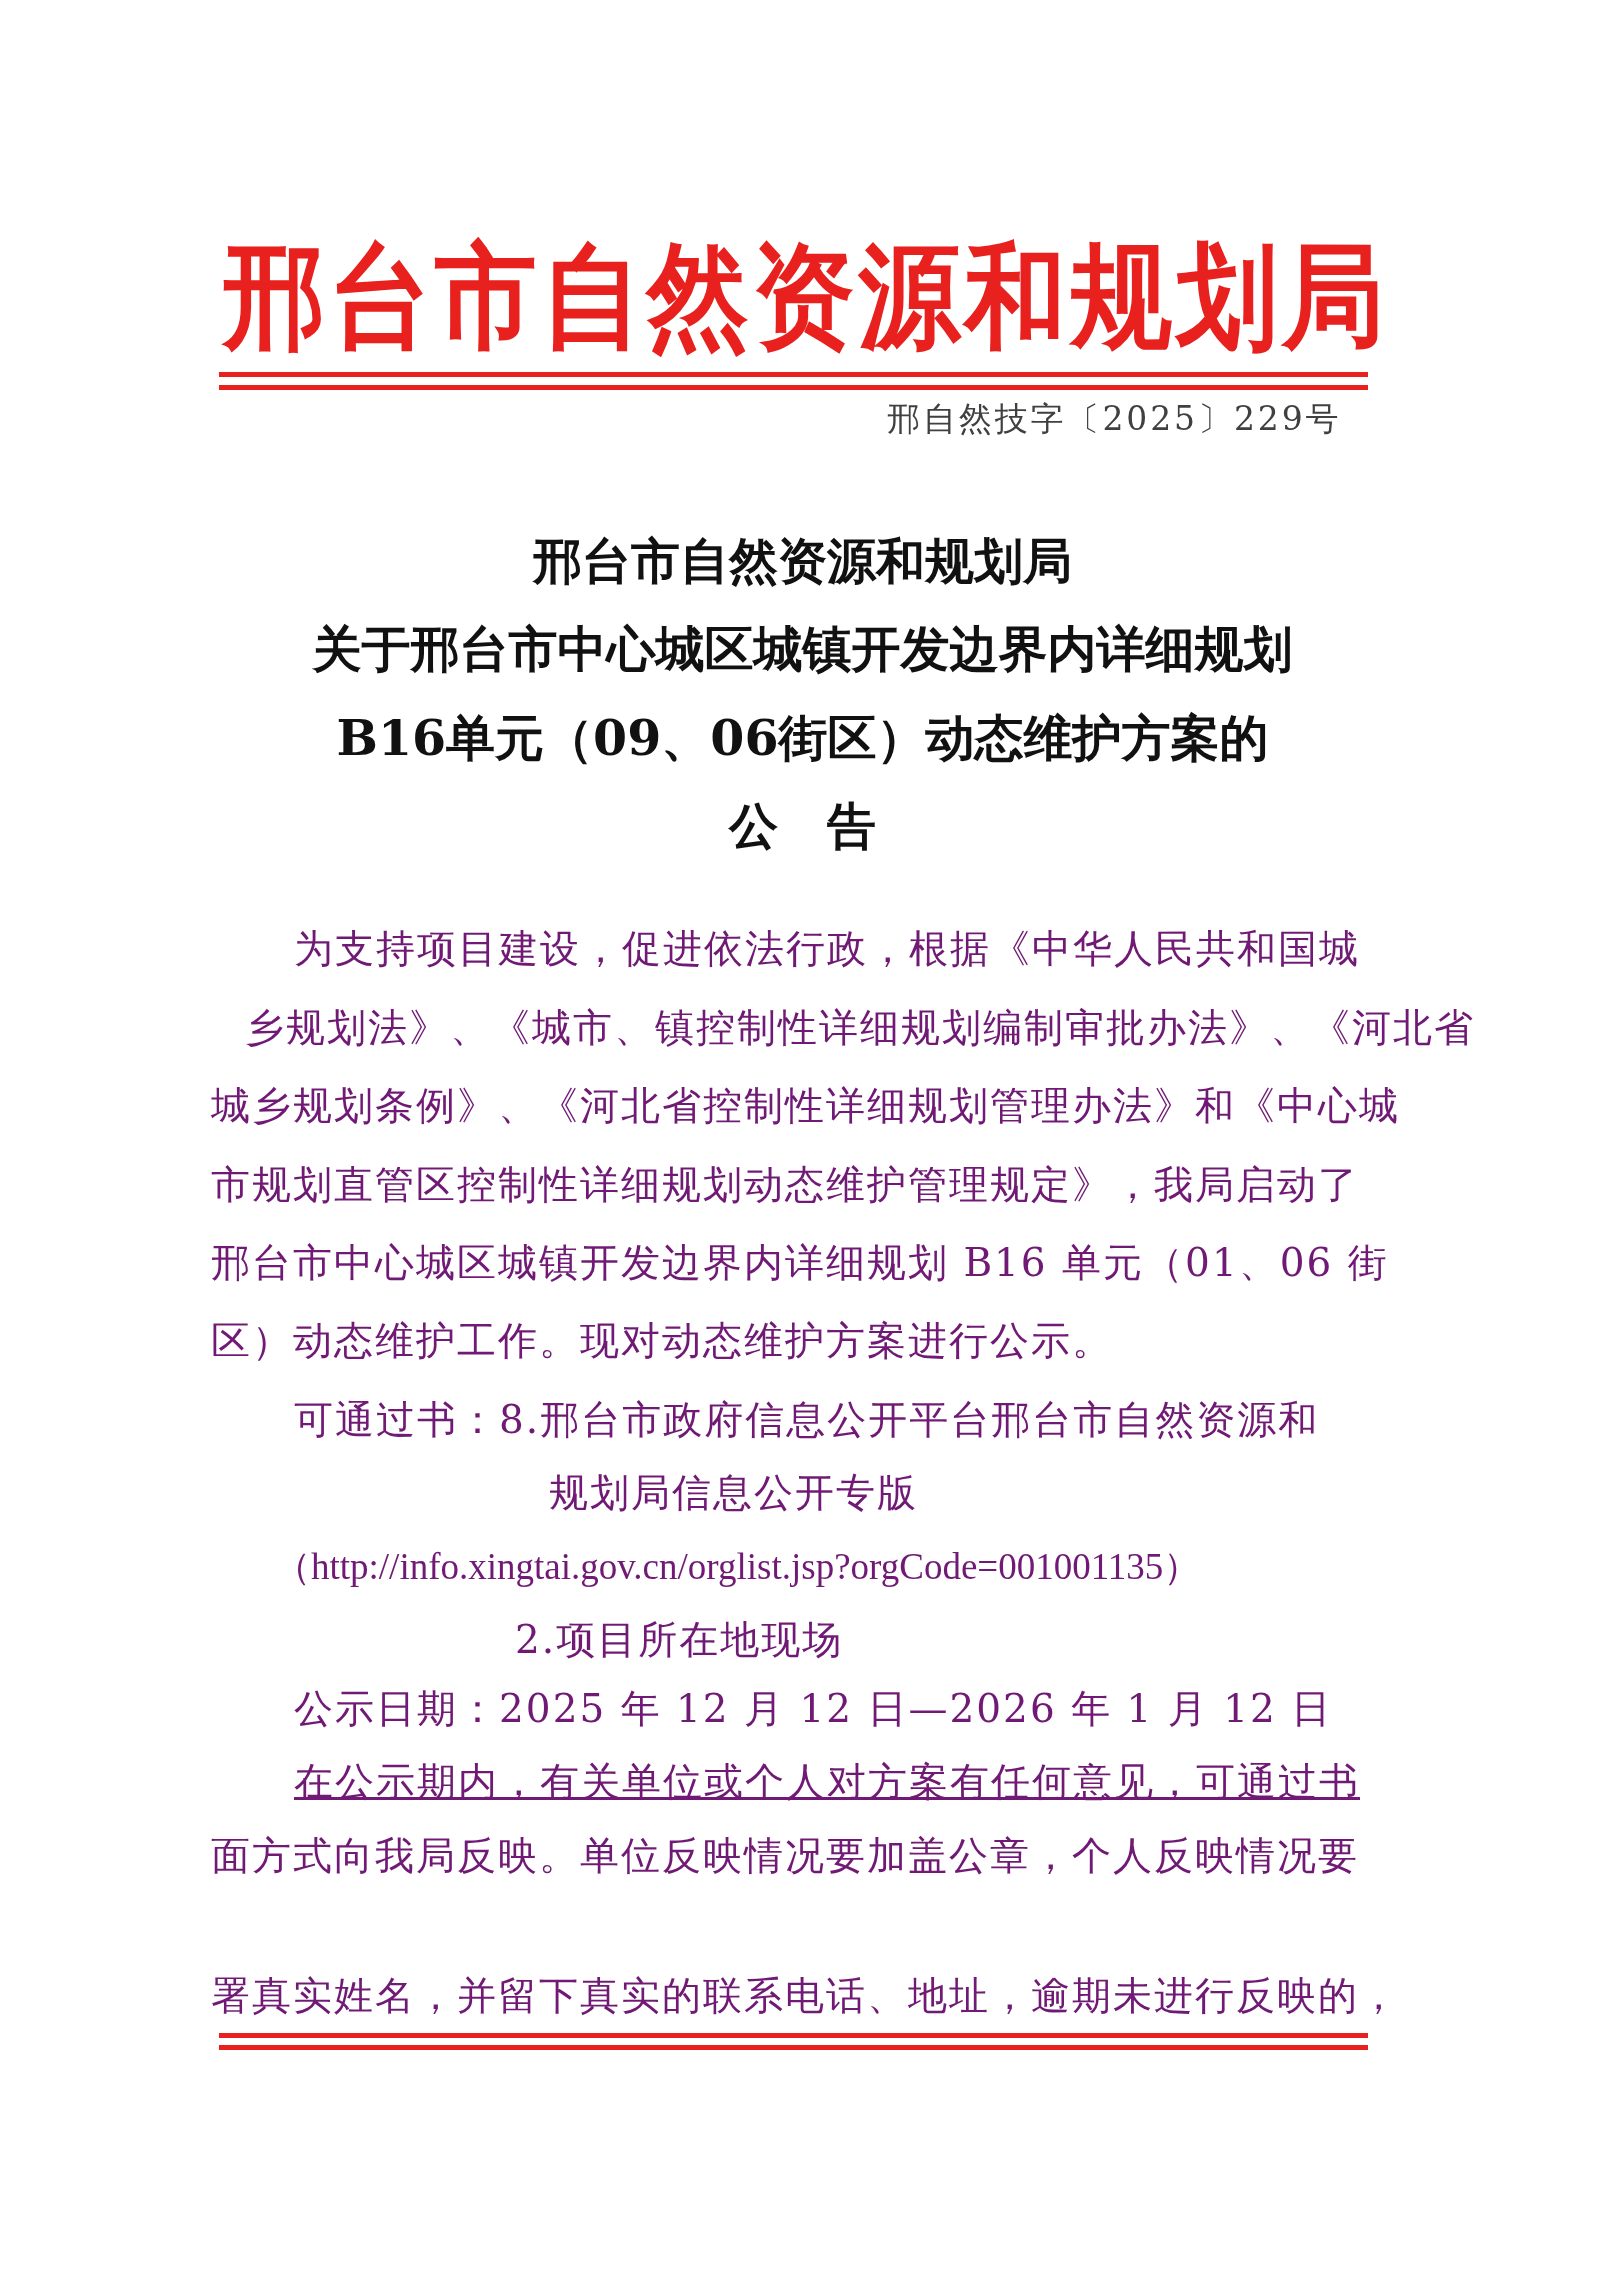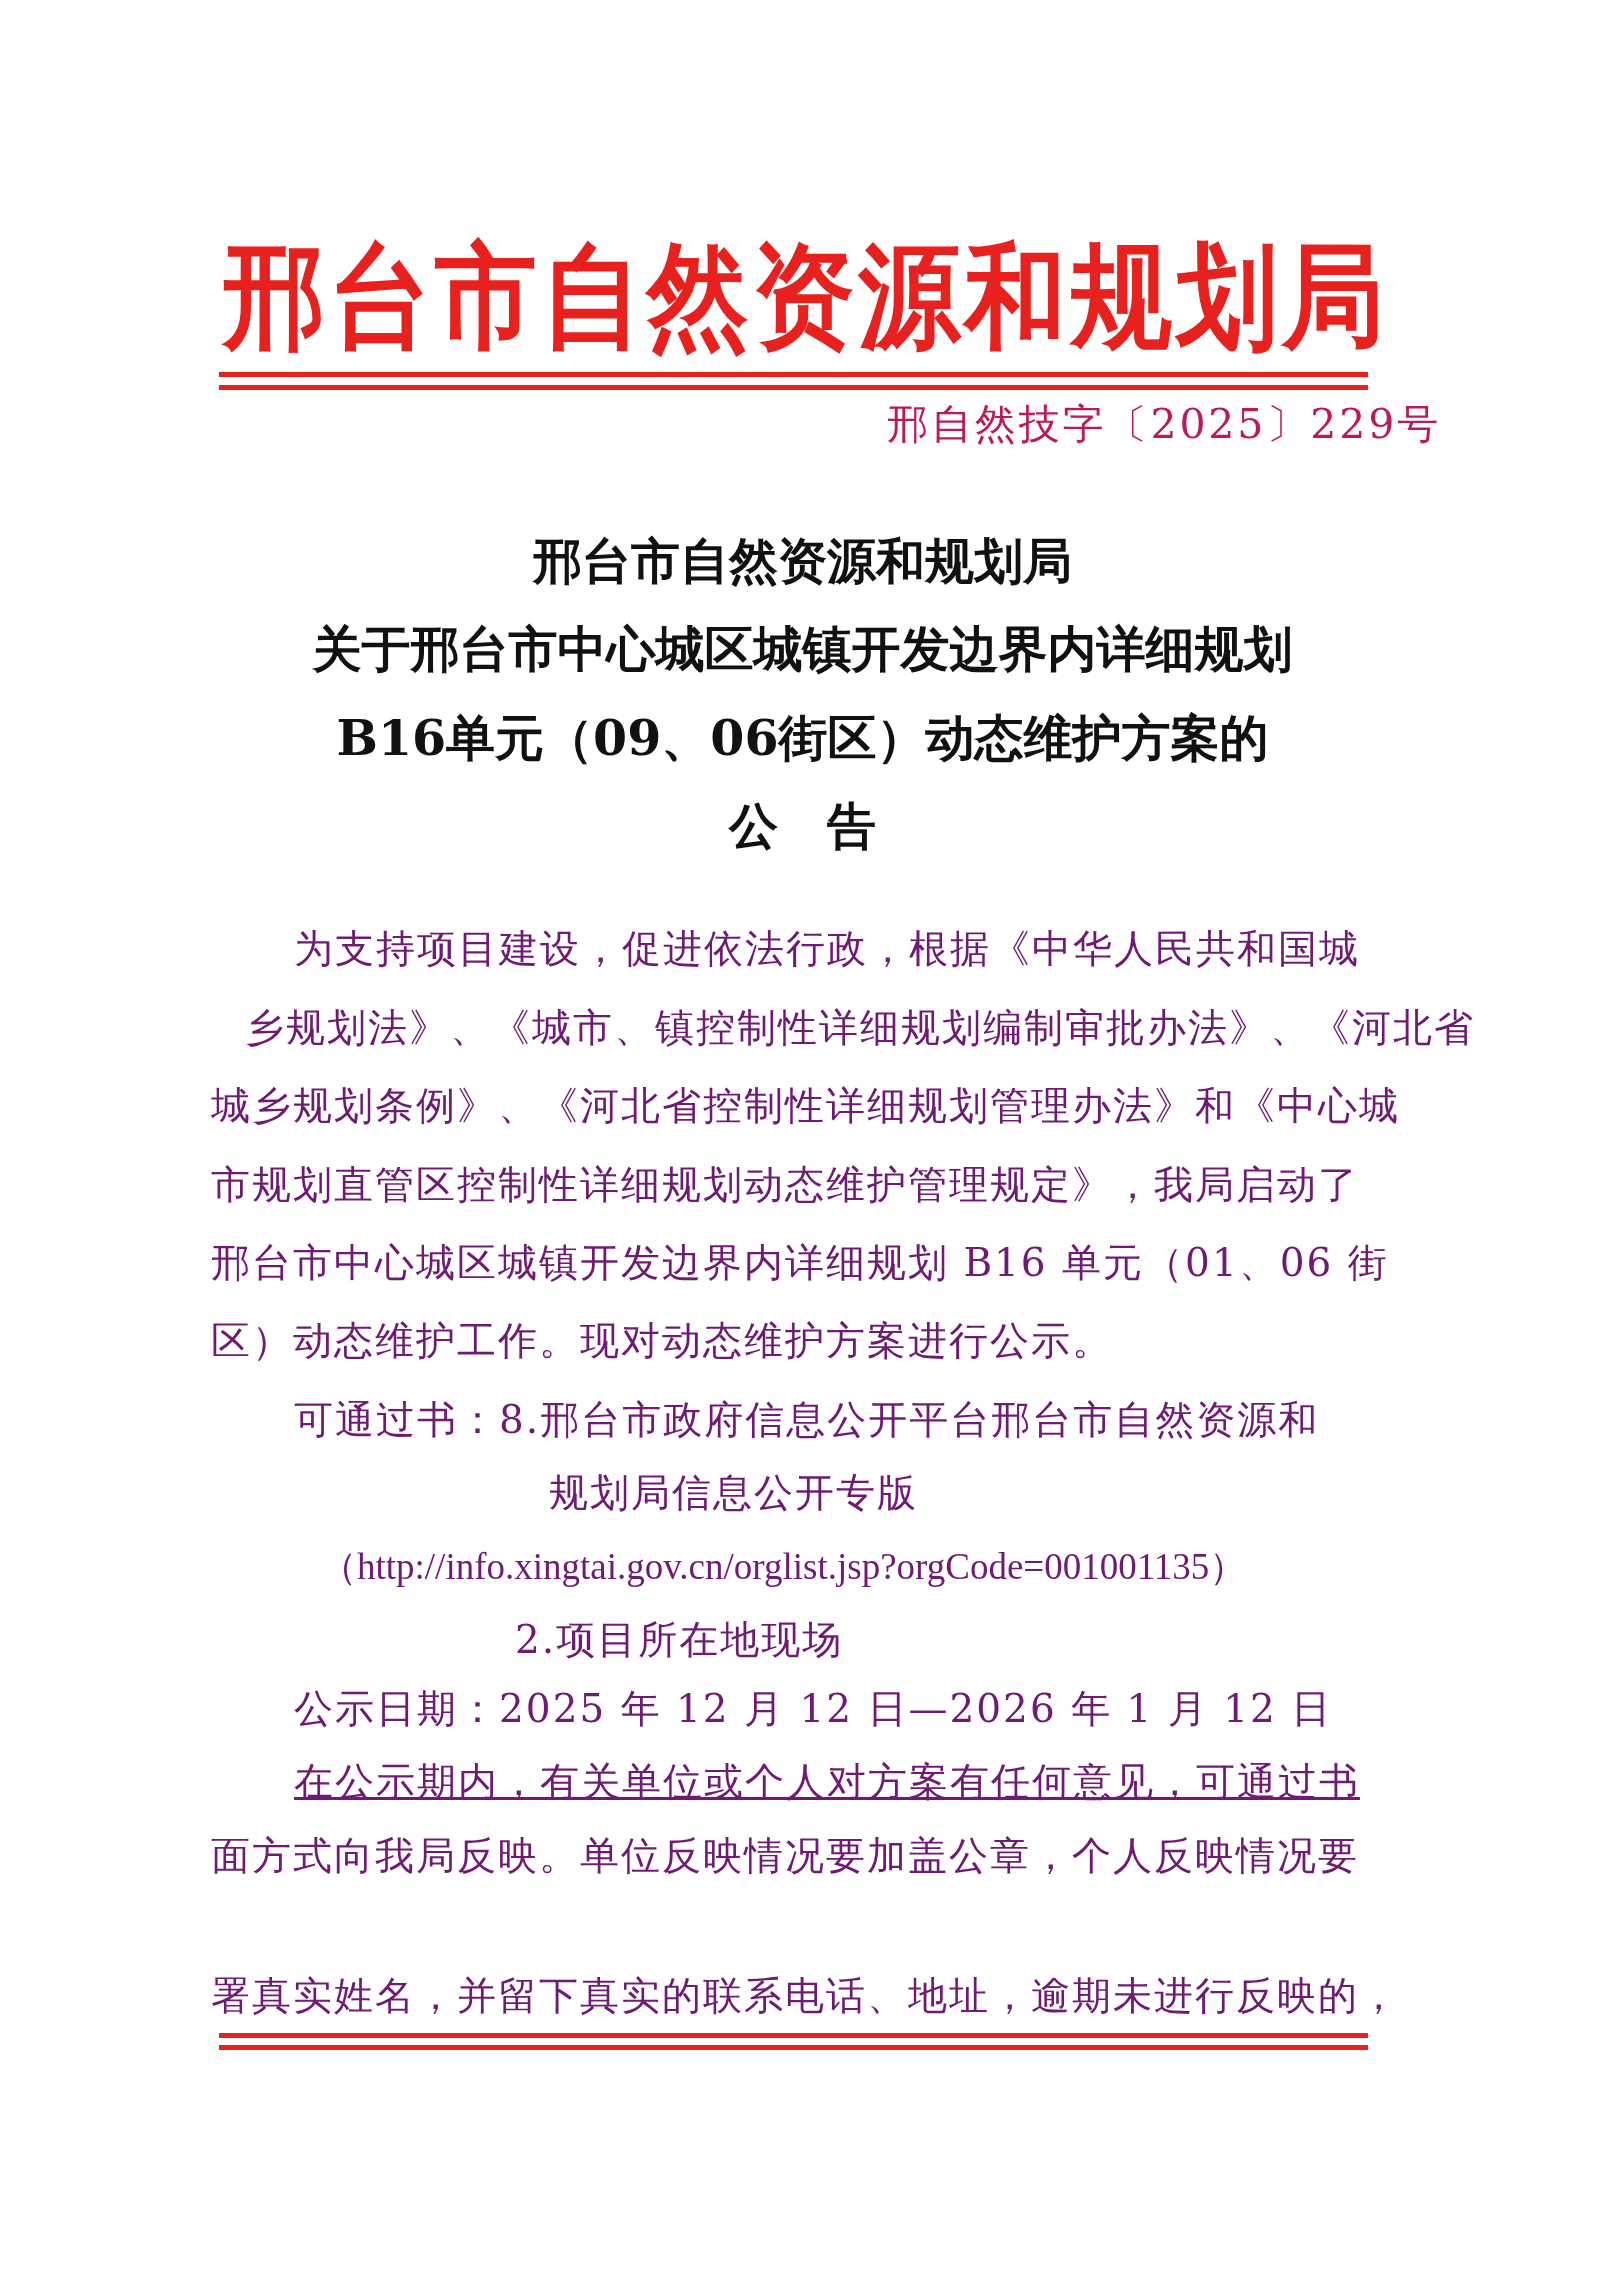--- a/index.html
+++ b/index.html
@@ -4,21 +4,21 @@
   <style>
     html, body { margin:0; padding:0; background:#ffffff; }
     body { width:1605px; height:2291px; position:relative; overflow:hidden;
       font-family:"DejaVu Serif","Liberation Serif",serif; color:#1a1a1a; }
     .abs { position:absolute; }
     .letterhead { left:223px; top:235px; width:1157px; height:127px;
       color:#e8211f; font-family:"DejaVu Sans","Liberation Sans",sans-serif;
       font-size:102px; font-weight:bold; letter-spacing:3.9px; white-space:nowrap;
       display:flex; align-items:center; justify-content:space-between; transform:scaleY(1.12); }
     .rule { left:219px; width:1149px; background:#e8211f; }
-    .docnum { left:887px; top:397px; font-size:41px; letter-spacing:2.9px; white-space:nowrap; color:#be185d; }
+    .docnum { left:887px; top:397px; font-size:33px; letter-spacing:2.9px; white-space:nowrap; color:#404040; }
     .title { left:0; width:1605px; text-align:center; font-weight:bold; font-size:49px; color:#111; white-space:nowrap; }
     .body { left:211px; width:1196px; font-size:39px; white-space:nowrap; letter-spacing:2px; color:#701a75; line-height:55px; }
     .url { font-family:"Liberation Serif","DejaVu Serif",serif; letter-spacing:0; }
   </style>
 </head>
 <body>
 
 <div class="abs letterhead">邢台市自然资源和规划局</div>
 <div class="abs rule" style="top:372px;height:4.9px;"></div>
 <div class="abs rule" style="top:385px;height:4.9px;"></div>
@@ -34,21 +34,21 @@
 <div class="abs body" style="top:1000px;margin-left:34px;">乡规划法》、《城市、镇控制性详细规划编制审批办法》、《河北省</div>
 <div class="abs body" style="top:1078px;">城乡规划条例》、《河北省控制性详细规划管理办法》和《中心城</div>
 <div class="abs body" style="top:1157px;">市规划直管区控制性详细规划动态维护管理规定》，我局启动了</div>
 <div class="abs body" style="top:1235px;">邢台市中心城区城镇开发边界内详细规划 B16 单元（01、06 街</div>
 <div class="abs body" style="top:1313px;">区）动态维护工作。现对动态维护方案进行公示。</div>
 
 <div class="abs body" style="top:1392px;left:294px;width:auto;">
   <span>可通过书：</span><span>8.邢台市政府信息公开平台邢台市自然资源和</span>
 </div>
 <div class="abs body" style="top:1465px;left:549px;width:auto;">规划局信息公开专版</div>
-<div class="abs body url" style="top:1539px;left:274px;width:auto;font-size:37px;margin-left:46px;">（http://info.xingtai.gov.cn/orglist.jsp?orgCode=001001135）</div>
+<div class="abs body url" style="top:1539px;left:274px;width:auto;font-size:37px;">（http://info.xingtai.gov.cn/orglist.jsp?orgCode=001001135）</div>
 <div class="abs body" style="top:1612px;left:515px;width:auto;">2.项目所在地现场</div>
 
 <div class="abs body" style="top:1681px;left:294px;width:auto;">
   <span>公示日期：</span><span>2025 年 12 月 12 日—2026 年 1 月 12 日</span>
 </div>
 
 <div class="abs body" style="top:1754px;left:294px;width:1112px;text-decoration:underline;">在公示期内，有关单位或个人对方案有任何意见，可通过书</div>
 <div class="abs body" style="top:1828px;">面方式向我局反映。单位反映情况要加盖公章，个人反映情况要</div>
 <div class="abs body" style="top:1968px;">署真实姓名，并留下真实的联系电话、地址，逾期未进行反映的，</div>
 

